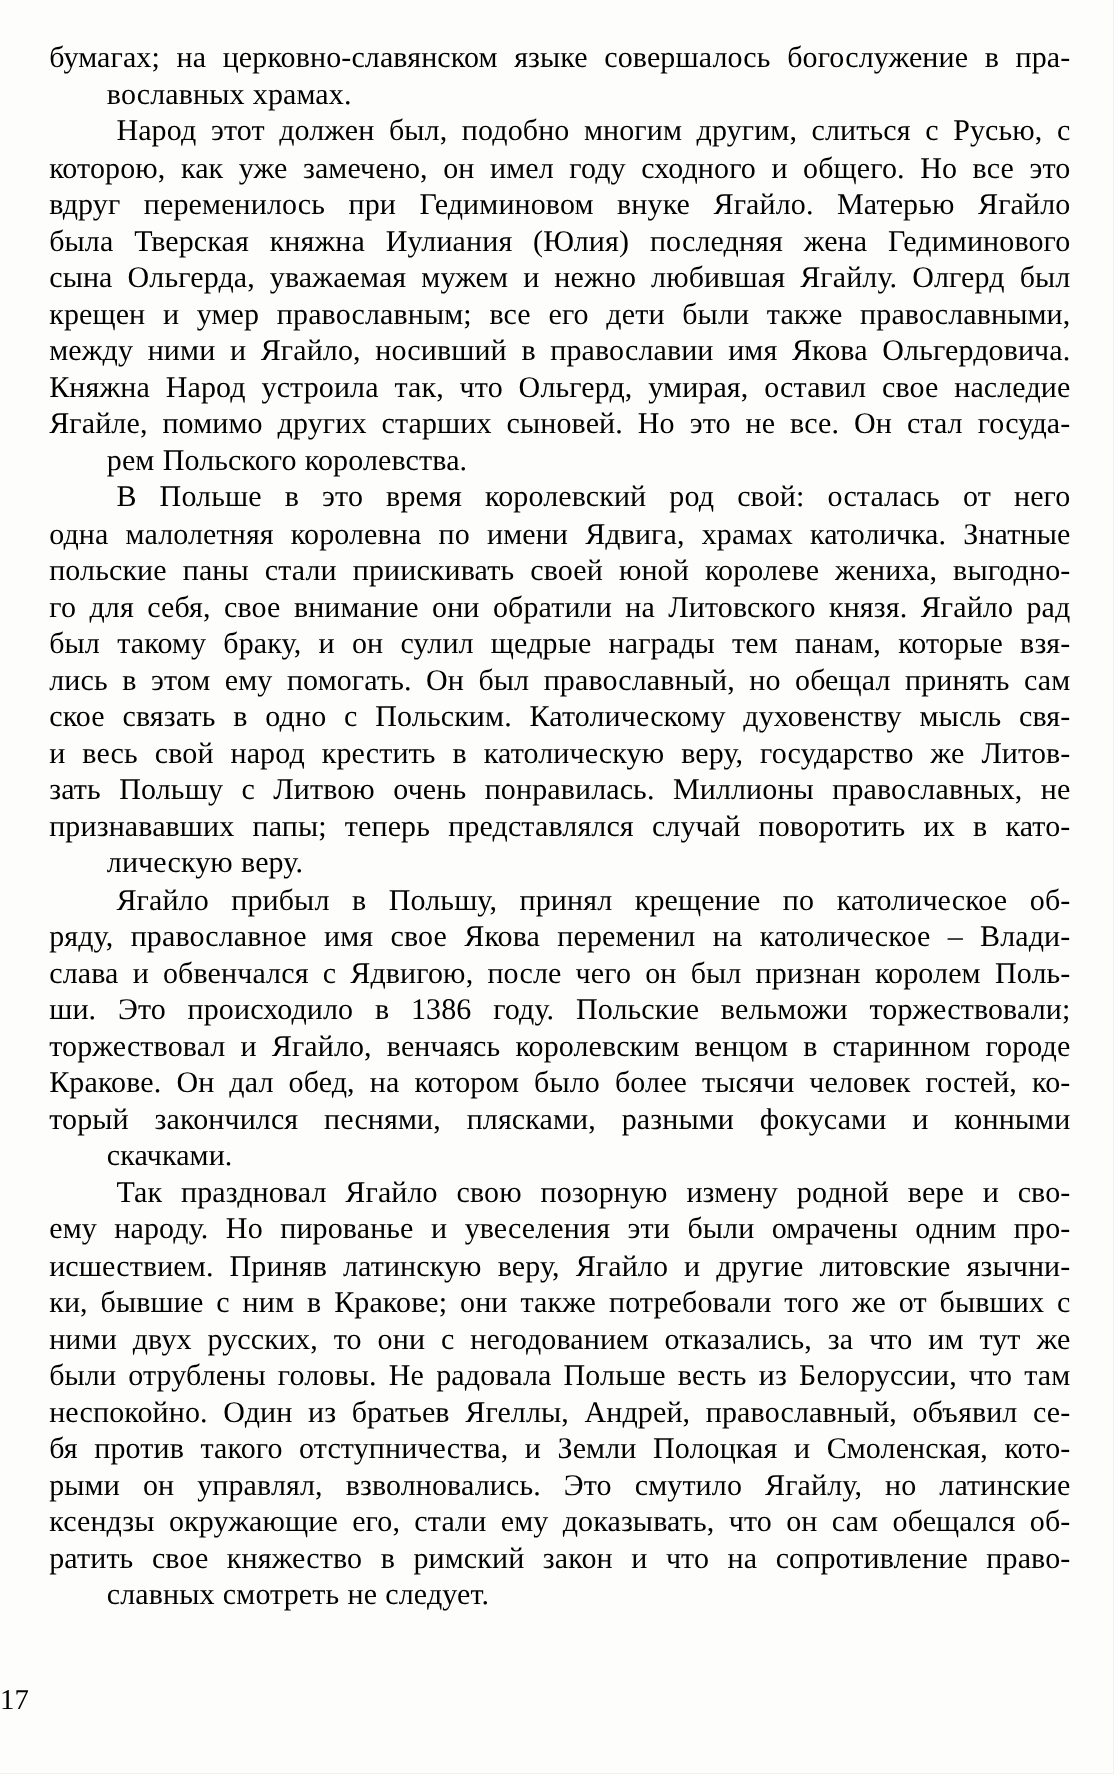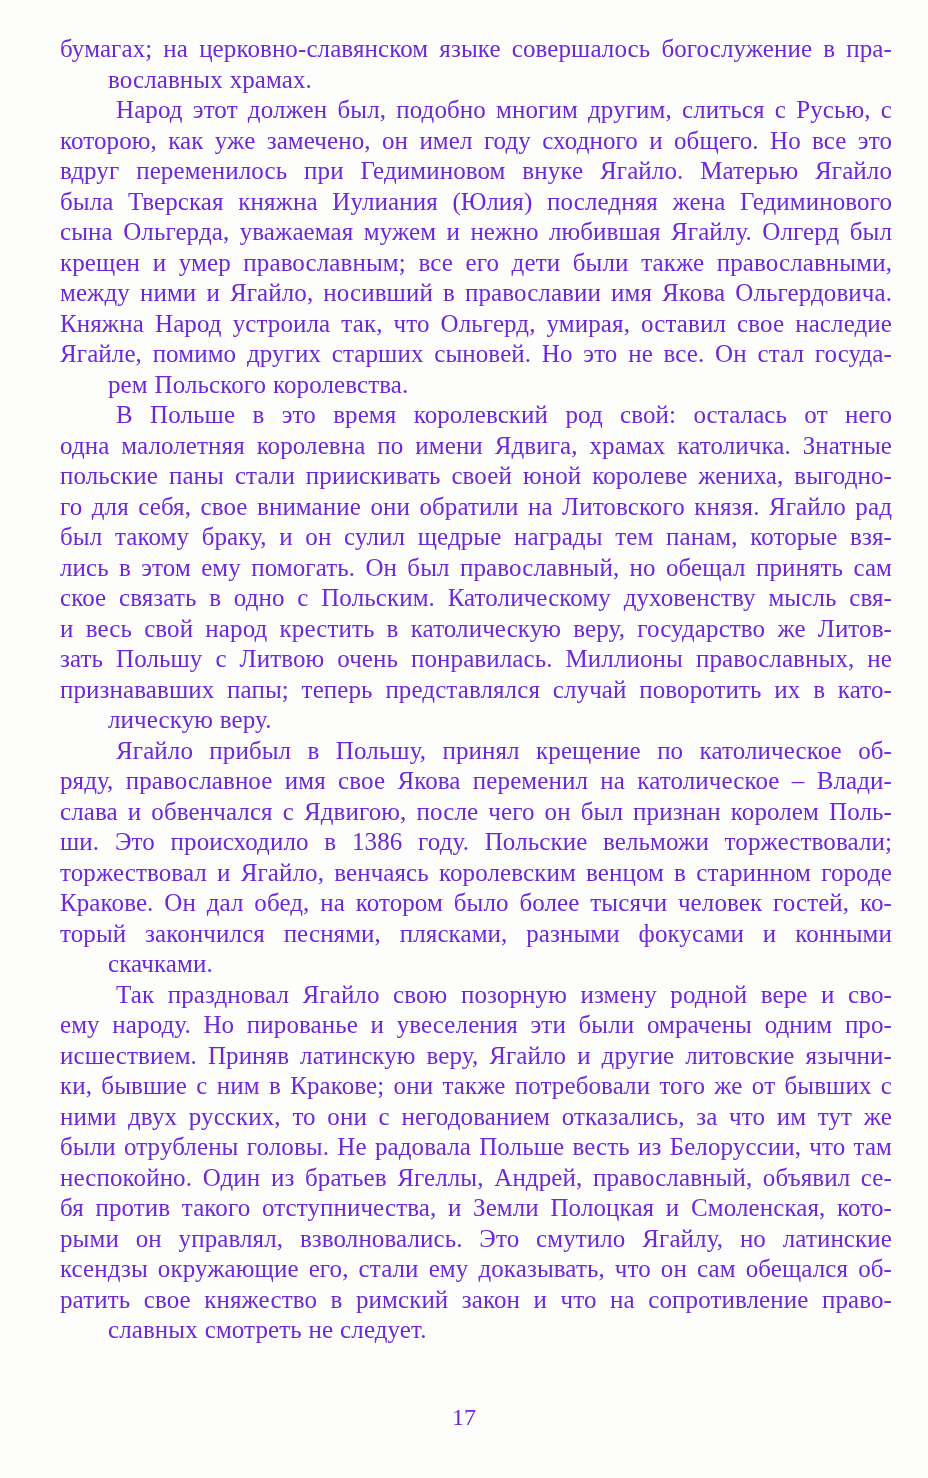--- a/index.html
+++ b/index.html
@@ -6,25 +6,25 @@
     margin: 0;
     padding: 0;
     background: #e8e8e8;
   }
   .page {
     position: relative;
     width: 928px;
     height: 1478px;
     margin: 0 auto;
     background: #fdfdfc;
-    color: #6d28d9;
+    color: #000000;
     font-family: "Liberation Serif", "DejaVu Serif", serif;
     overflow: hidden;
     box-sizing: border-box;
-    padding: 34px 36px 0 60px;
+    padding: 34px 36px 0 41px;
   }
   .text-block {
     width: 100%;
   }
   .line {
     font-size: 25px;
     line-height: 30.5px;
     height: 30.5px;
     white-space: normal;
     text-align: justify;
@@ -37,21 +37,20 @@
   }
   .line.last {
     text-align-last: left;
     margin-left: 48px;
   }
   .footer {
     position: absolute;
     left: 0;
     right: 0;
     top: 1402px;
-    text-align: center;
   }
   .page-number {
     font-size: 24px;
     line-height: 30px;
     display: inline-block;
   }
 </style>
 </head>
 <body>
 

